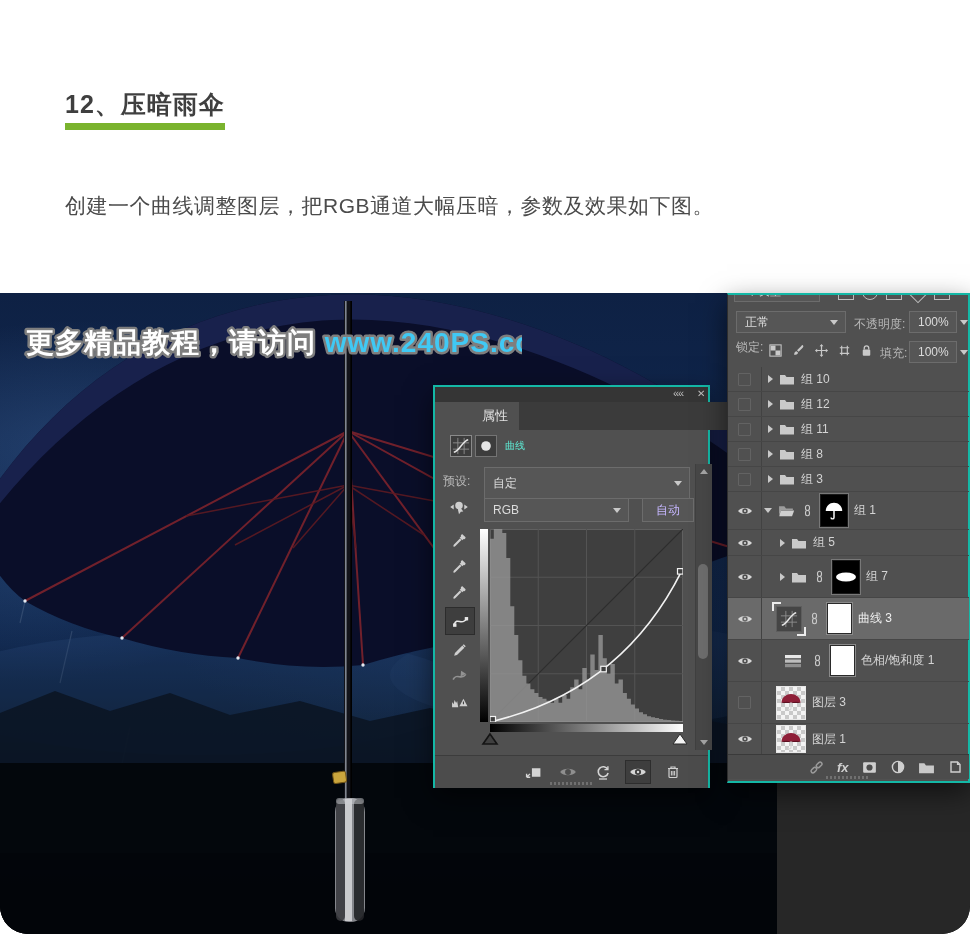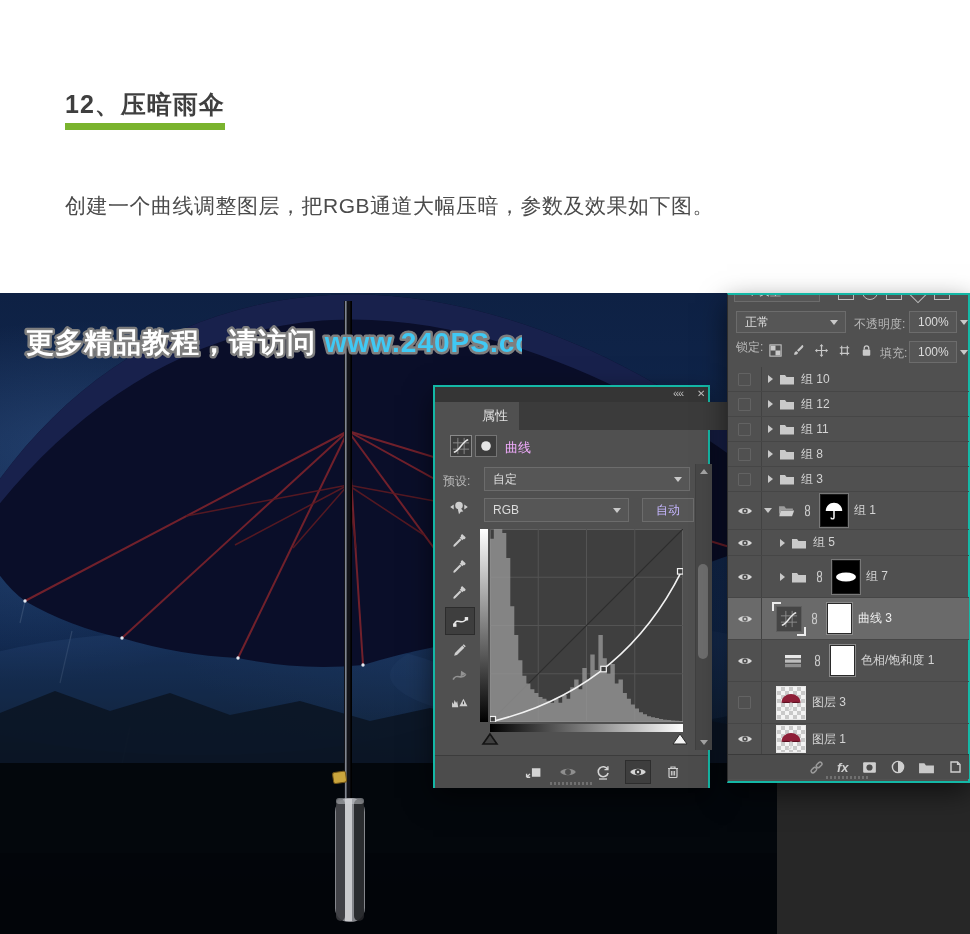--- a/index.html
+++ b/index.html
@@ -1,17 +1,17 @@
 <!DOCTYPE html>
 <html><head>
 <meta charset="utf-8">
 <style>
   html,body{margin:0;padding:0;background:#fff;}
   .page{position:relative;width:970px;height:934px;overflow:hidden;background:#fff;
-        font-family:"Liberation Sans","DejaVu Sans",sans-serif;}
+        font-family:"Liberation Sans","DejaVu Sans",sans-serif;border-radius:28px;}
   .abs{position:absolute;}
 
   
   .doc{position:absolute;left:0;top:0;width:970px;height:293px;background:#fff;}
   .heading{display:inline-block;font-size:25px;font-weight:bold;color:#3f3f3f;letter-spacing:1px;
            border-bottom:7px solid #7ab32e;padding-bottom:2px;}
   .para{font-size:21px;color:#4b4b4b;letter-spacing:.5px;}
 
   
   .ps{position:absolute;left:0;top:293px;width:970px;height:641px;background:#000;}
@@ -309,24 +309,24 @@
       <div class="badge" style="left:15px;top:48px;border-color:#8a8a8a;">
         <svg class="ic" width="18" height="18" viewBox="0 0 20 20">
             <use href="#i-curvesbadge"></use>
           </svg>
       </div>
       <div class="badge" style="left:40px;top:48px;">
         <svg class="ic" width="14" height="14" viewBox="0 0 16 16">
             <circle cx="8" cy="8" r="5.5" fill="#e6e6e6"></circle>
           </svg>
       </div>
-      <span class="abs" style="left:70px;top:52px;font-size:13px;color:#f0abfc;">曲线</span>
+      <span class="abs" style="left:70px;top:52px;font-size:10px;color:#5eead4;">曲线</span>
 
       <span class="abs plabel" style="left:8px;top:86px;">预设:</span>
-      <div class="psel" style="left:49px;top:80px;width:206px;height:24px;">
+      <div class="psel" style="left:49px;top:80px;width:206px;height:32px;">
         <span>自定</span>
         <span class="chev"></span>
       </div>
 
       <div class="abs" style="left:13px;top:109px;">
         <svg class="ic" width="22" height="22" viewBox="0 0 20 20">
             <use href="#i-targeted"></use>
           </svg>
       </div>
       <div class="psel" style="left:49px;top:111px;width:145px;height:24px;">

